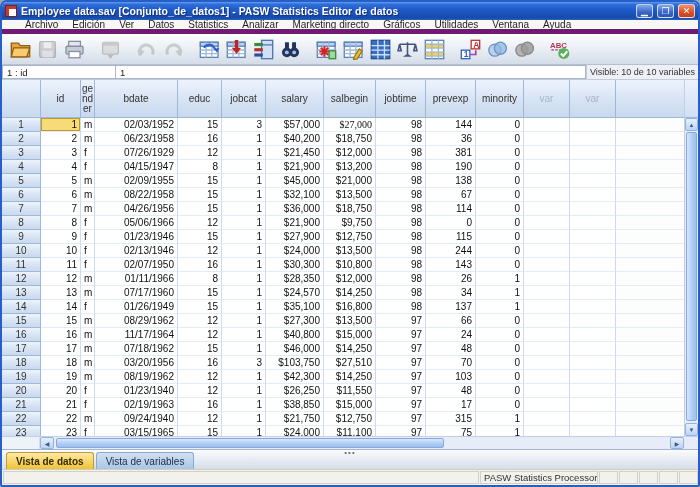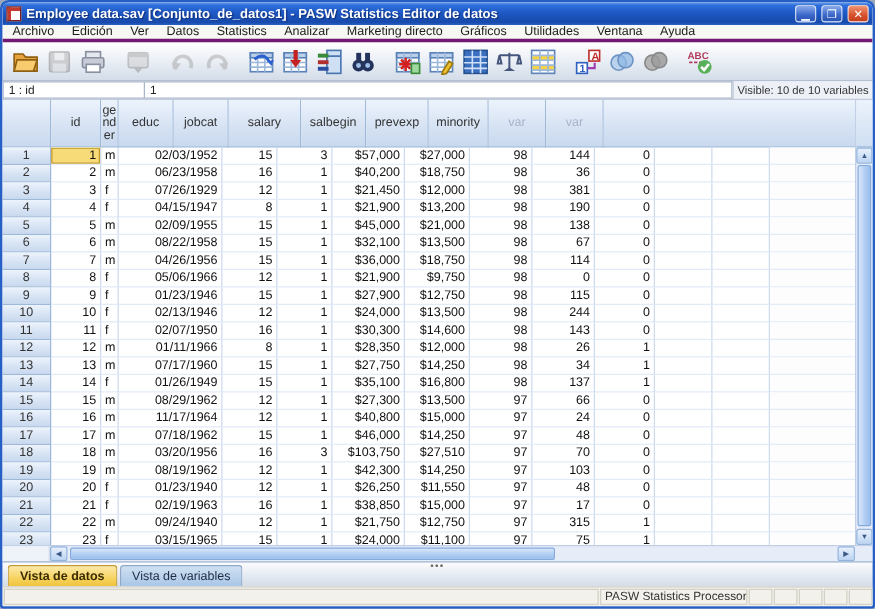--- a/index.html
+++ b/index.html
@@ -14,22 +14,22 @@
     background-image:linear-gradient(#c23b2e 3px,transparent 3px),linear-gradient(90deg,#c23b2e 3px,#fff 3px),
       linear-gradient(#9db8d9 1px,transparent 1px),linear-gradient(90deg,#9db8d9 1px,transparent 1px);
     background-size:100% 100%,100% 100%,100% 4px,4px 100%;}
   .title-text{flex:1;color:#fff;font-weight:bold;font-size:10.5px;white-space:nowrap;overflow:hidden;
     text-shadow:1px 1px 1px #10307a;}
   .tb-btn{width:17px;height:14px;flex:none;border-radius:3px;border:1px solid rgba(255,255,255,.7);
     display:flex;align-items:center;justify-content:center;color:#fff;font-size:9px;line-height:1;
     background:linear-gradient(180deg,#86a9ec,#3a66c8 60%,#2b55b4);cursor:default;}
   .tb-btn.close{background:linear-gradient(180deg,#f0926f,#d8502c 60%,#c2401f);}
   
-  .menubar{height:14px;flex:none;display:flex;align-items:center;padding-left:1px;background:#f7f7f3;
-    border-bottom:3px solid #701a75;}
+  .menubar{height:14px;flex:none;display:flex;align-items:center;padding-left:16px;background:#f7f7f3;
+    border-bottom:5px solid #701a75;}
   .menu-item{font-size:10px;color:#1d1d1d;padding:0 7px;white-space:nowrap;}
   
   .toolbar{height:31px;flex:none;display:flex;align-items:center;padding:0 5px;
     background:linear-gradient(180deg,#fefefe 0%,#e8edf4 55%,#d3dce8 100%);border-bottom:1px solid #b4c0d2;}
   .tool-btn{width:27px;height:27px;display:flex;align-items:center;justify-content:center;flex:none;}
   .tool-btn svg{width:21px;height:21px;}
   .tool-btn.disabled svg{filter:grayscale(1);opacity:.5;}
   .tool-btn.gap{margin-left:9px;}
   
   .refbar{height:15px;flex:none;display:flex;background:#edf1f7;border-bottom:1px solid #c2cbd8;}
@@ -305,33 +305,39 @@
   <div class="gridwrap">
     <div class="grid" id="grid">
         <div class="g-row header">
           <div class="rh" style="height: 38px;"></div>
           <div class="gh" style="width: 40px;">
             <span>id</span>
           </div>
           <div class="gh" style="width: 14px;">
             <span class="wrap">gender</span>
           </div>
+          <div class="gh" style="width: 83px;">
+            <span>bdate</span>
+          </div>
           <div class="gh" style="width: 44px;">
             <span>educ</span>
           </div>
           <div class="gh" style="width: 44px;">
             <span>jobcat</span>
           </div>
           <div class="gh" style="width: 58px;">
             <span>salary</span>
           </div>
           <div class="gh" style="width: 52px;">
             <span>salbegin</span>
           </div>
           <div class="gh" style="width: 50px;">
+            <span>jobtime</span>
+          </div>
+          <div class="gh" style="width: 50px;">
             <span>prevexp</span>
           </div>
           <div class="gh" style="width: 48px;">
             <span>minority</span>
           </div>
           <div class="gh varcol" style="width: 46px;">
             <span>var</span>
           </div>
           <div class="gh varcol" style="width: 46px;">
             <span>var</span>
@@ -339,21 +345,21 @@
           <div class="g-fill head"></div>
         </div>
         <div class="g-row">
           <div class="rh">1</div>
           <div class="gc r sel" style="width: 40px;">1</div>
           <div class="gc" style="width: 14px;">m</div>
           <div class="gc r" style="width: 83px;">02/03/1952</div>
           <div class="gc r" style="width: 44px;">15</div>
           <div class="gc r" style="width: 44px;">3</div>
           <div class="gc r" style="width: 58px;">$57,000</div>
-          <div class="gc r" style="width: 52px;">$27,000</div>
+          <div class="gc r" style="width: 52px; font-family: Liberation Serif, serif;">$27,000</div>
           <div class="gc r" style="width: 50px;">98</div>
           <div class="gc r" style="width: 50px;">144</div>
           <div class="gc r" style="width: 48px;">0</div>
           <div class="gc r" style="width: 46px;"></div>
           <div class="gc r" style="width: 46px;"></div>
           <div class="g-fill"></div>
         </div>
         <div class="g-row">
           <div class="rh">2</div>
           <div class="gc r" style="width: 40px;">2</div>
@@ -499,21 +505,21 @@
           <div class="g-fill"></div>
         </div>
         <div class="g-row">
           <div class="rh">11</div>
           <div class="gc r" style="width: 40px;">11</div>
           <div class="gc" style="width: 14px;">f</div>
           <div class="gc r" style="width: 83px;">02/07/1950</div>
           <div class="gc r" style="width: 44px;">16</div>
           <div class="gc r" style="width: 44px;">1</div>
           <div class="gc r" style="width: 58px;">$30,300</div>
-          <div class="gc r" style="width: 52px;">$14,600</div>
+          <div class="gc r" style="width: 52px;">$10,800</div>
           <div class="gc r" style="width: 50px;">98</div>
           <div class="gc r" style="width: 50px;">143</div>
           <div class="gc r" style="width: 48px;">0</div>
           <div class="gc r" style="width: 46px;"></div>
           <div class="gc r" style="width: 46px;"></div>
           <div class="g-fill"></div>
         </div>
         <div class="g-row">
           <div class="rh">12</div>
           <div class="gc r" style="width: 40px;">12</div>
@@ -530,21 +536,21 @@
           <div class="gc r" style="width: 46px;"></div>
           <div class="g-fill"></div>
         </div>
         <div class="g-row">
           <div class="rh">13</div>
           <div class="gc r" style="width: 40px;">13</div>
           <div class="gc" style="width: 14px;">m</div>
           <div class="gc r" style="width: 83px;">07/17/1960</div>
           <div class="gc r" style="width: 44px;">15</div>
           <div class="gc r" style="width: 44px;">1</div>
-          <div class="gc r" style="width: 58px;">$27,750</div>
+          <div class="gc r" style="width: 58px;">$24,570</div>
           <div class="gc r" style="width: 52px;">$14,250</div>
           <div class="gc r" style="width: 50px;">98</div>
           <div class="gc r" style="width: 50px;">34</div>
           <div class="gc r" style="width: 48px;">1</div>
           <div class="gc r" style="width: 46px;"></div>
           <div class="gc r" style="width: 46px;"></div>
           <div class="g-fill"></div>
         </div>
         <div class="g-row">
           <div class="rh">14</div>

